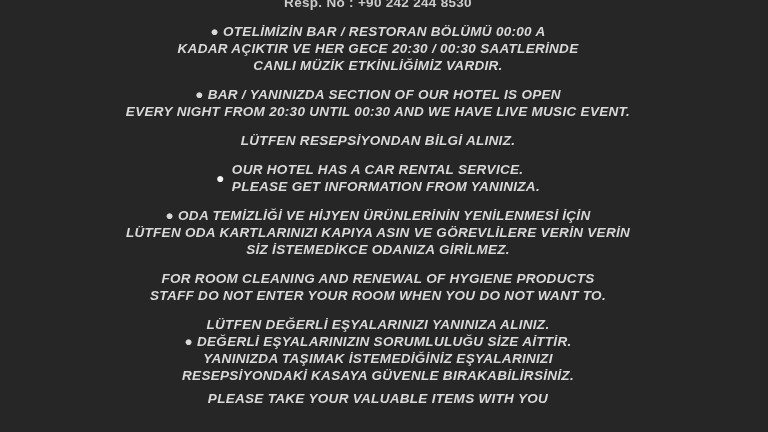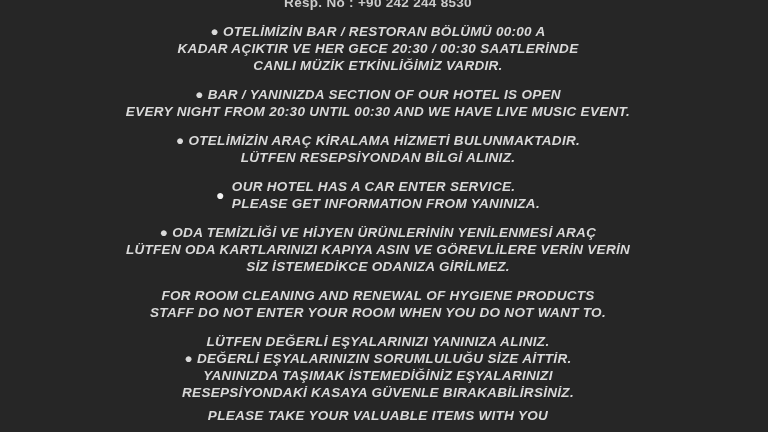--- a/index.html
+++ b/index.html
@@ -62,36 +62,35 @@
     <div class="line">KADAR AÇIKTIR VE HER GECE 20:30 / 00:30 SAATLERİNDE</div>
     <div class="line">CANLI MÜZİK ETKİNLİĞİMİZ VARDIR.</div>
   </section>
 
   <section class="block">
     <div class="line">● BAR / YANINIZDA SECTION OF OUR HOTEL IS OPEN</div>
     <div class="line">EVERY NIGHT FROM 20:30 UNTIL 00:30 AND WE HAVE LIVE MUSIC EVENT.</div>
   </section>
 
   <section class="block">
-    <div class="line">● OTELİMİZİN ARAÇ KİRALAMA HİZMETİ BULUNMAKTADIR.</div>
     <div class="line">LÜTFEN RESEPSİYONDAN BİLGİ ALINIZ.</div>
   </section>
 
   <section class="block">
     <div class="bullet-row">
       <span class="bullet">●</span>
       <div class="lines">
-        <div class="line">OUR HOTEL HAS A CAR ENTER SERVICE.</div>
+        <div class="line">OUR HOTEL HAS A CAR RENTAL SERVICE.</div>
         <div class="line">PLEASE GET INFORMATION FROM YANINIZA.</div>
       </div>
     </div>
   </section>
 
   <section class="block">
-    <div class="line">● ODA TEMİZLİĞİ VE HİJYEN ÜRÜNLERİNİN YENİLENMESİ ARAÇ</div>
+    <div class="line">● ODA TEMİZLİĞİ VE HİJYEN ÜRÜNLERİNİN YENİLENMESİ İÇİN</div>
     <div class="line">LÜTFEN ODA KARTLARINIZI KAPIYA ASIN VE GÖREVLİLERE VERİN VERİN</div>
     <div class="line">SİZ İSTEMEDİKCE ODANIZA GİRİLMEZ.</div>
   </section>
 
   <section class="block">
     <div class="line">FOR ROOM CLEANING AND RENEWAL OF HYGIENE PRODUCTS</div>
     <div class="line">STAFF DO NOT ENTER YOUR ROOM WHEN YOU DO NOT WANT TO.</div>
   </section>
 
   <section class="block">

